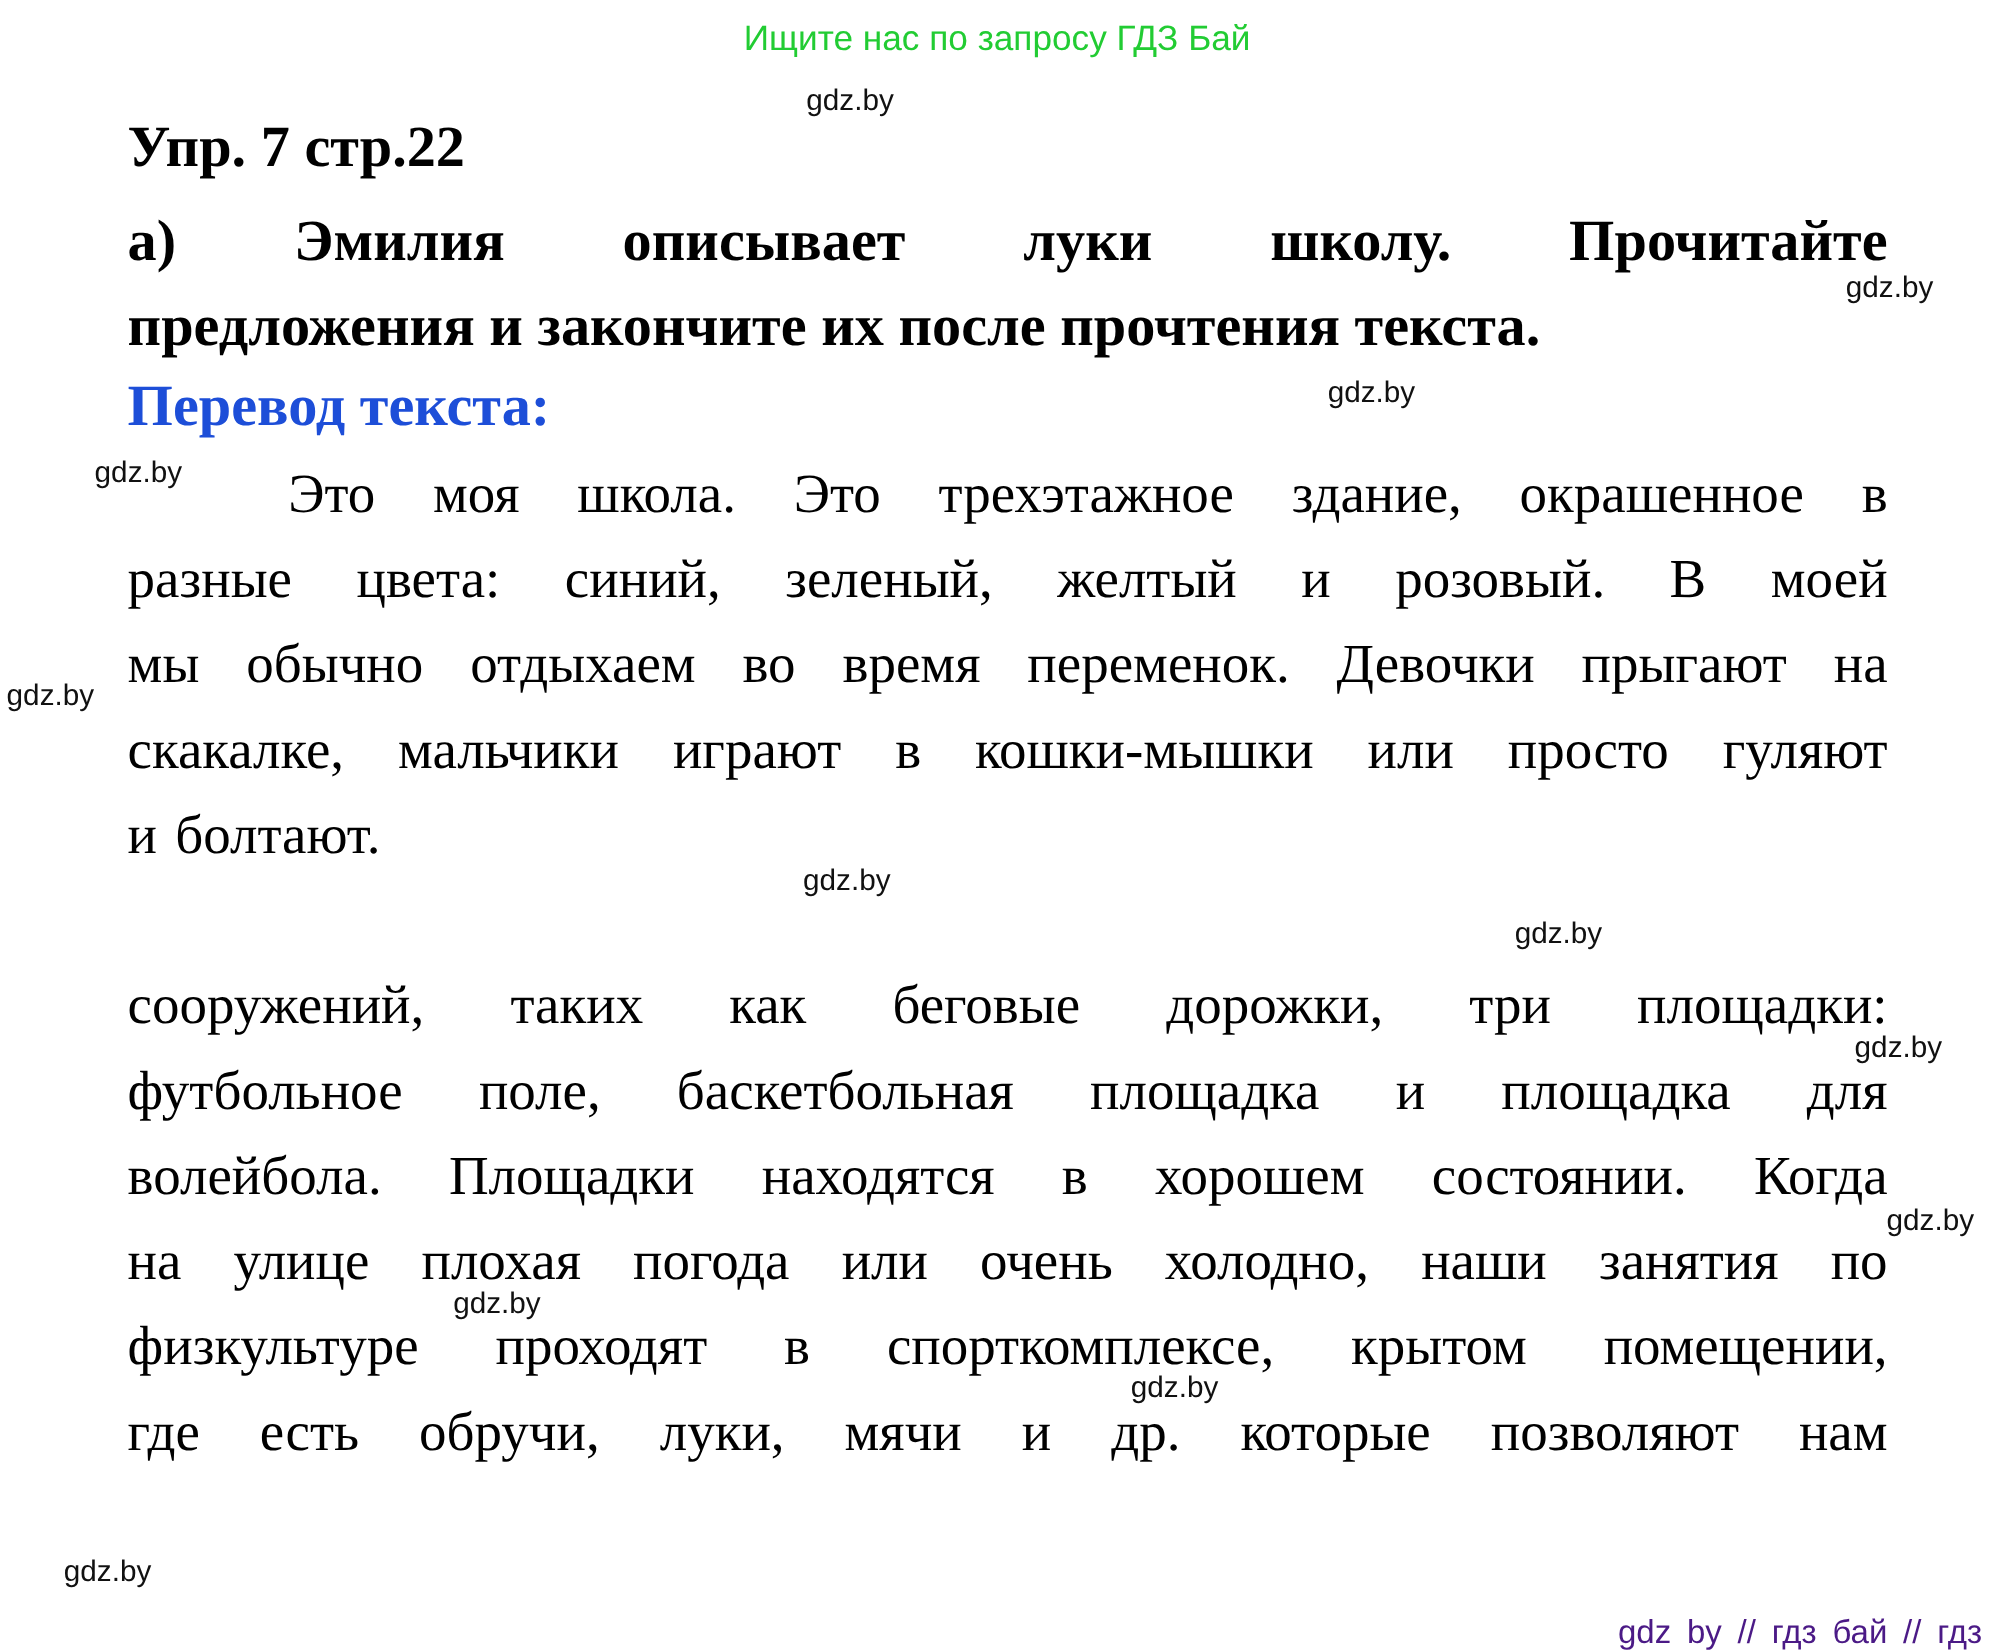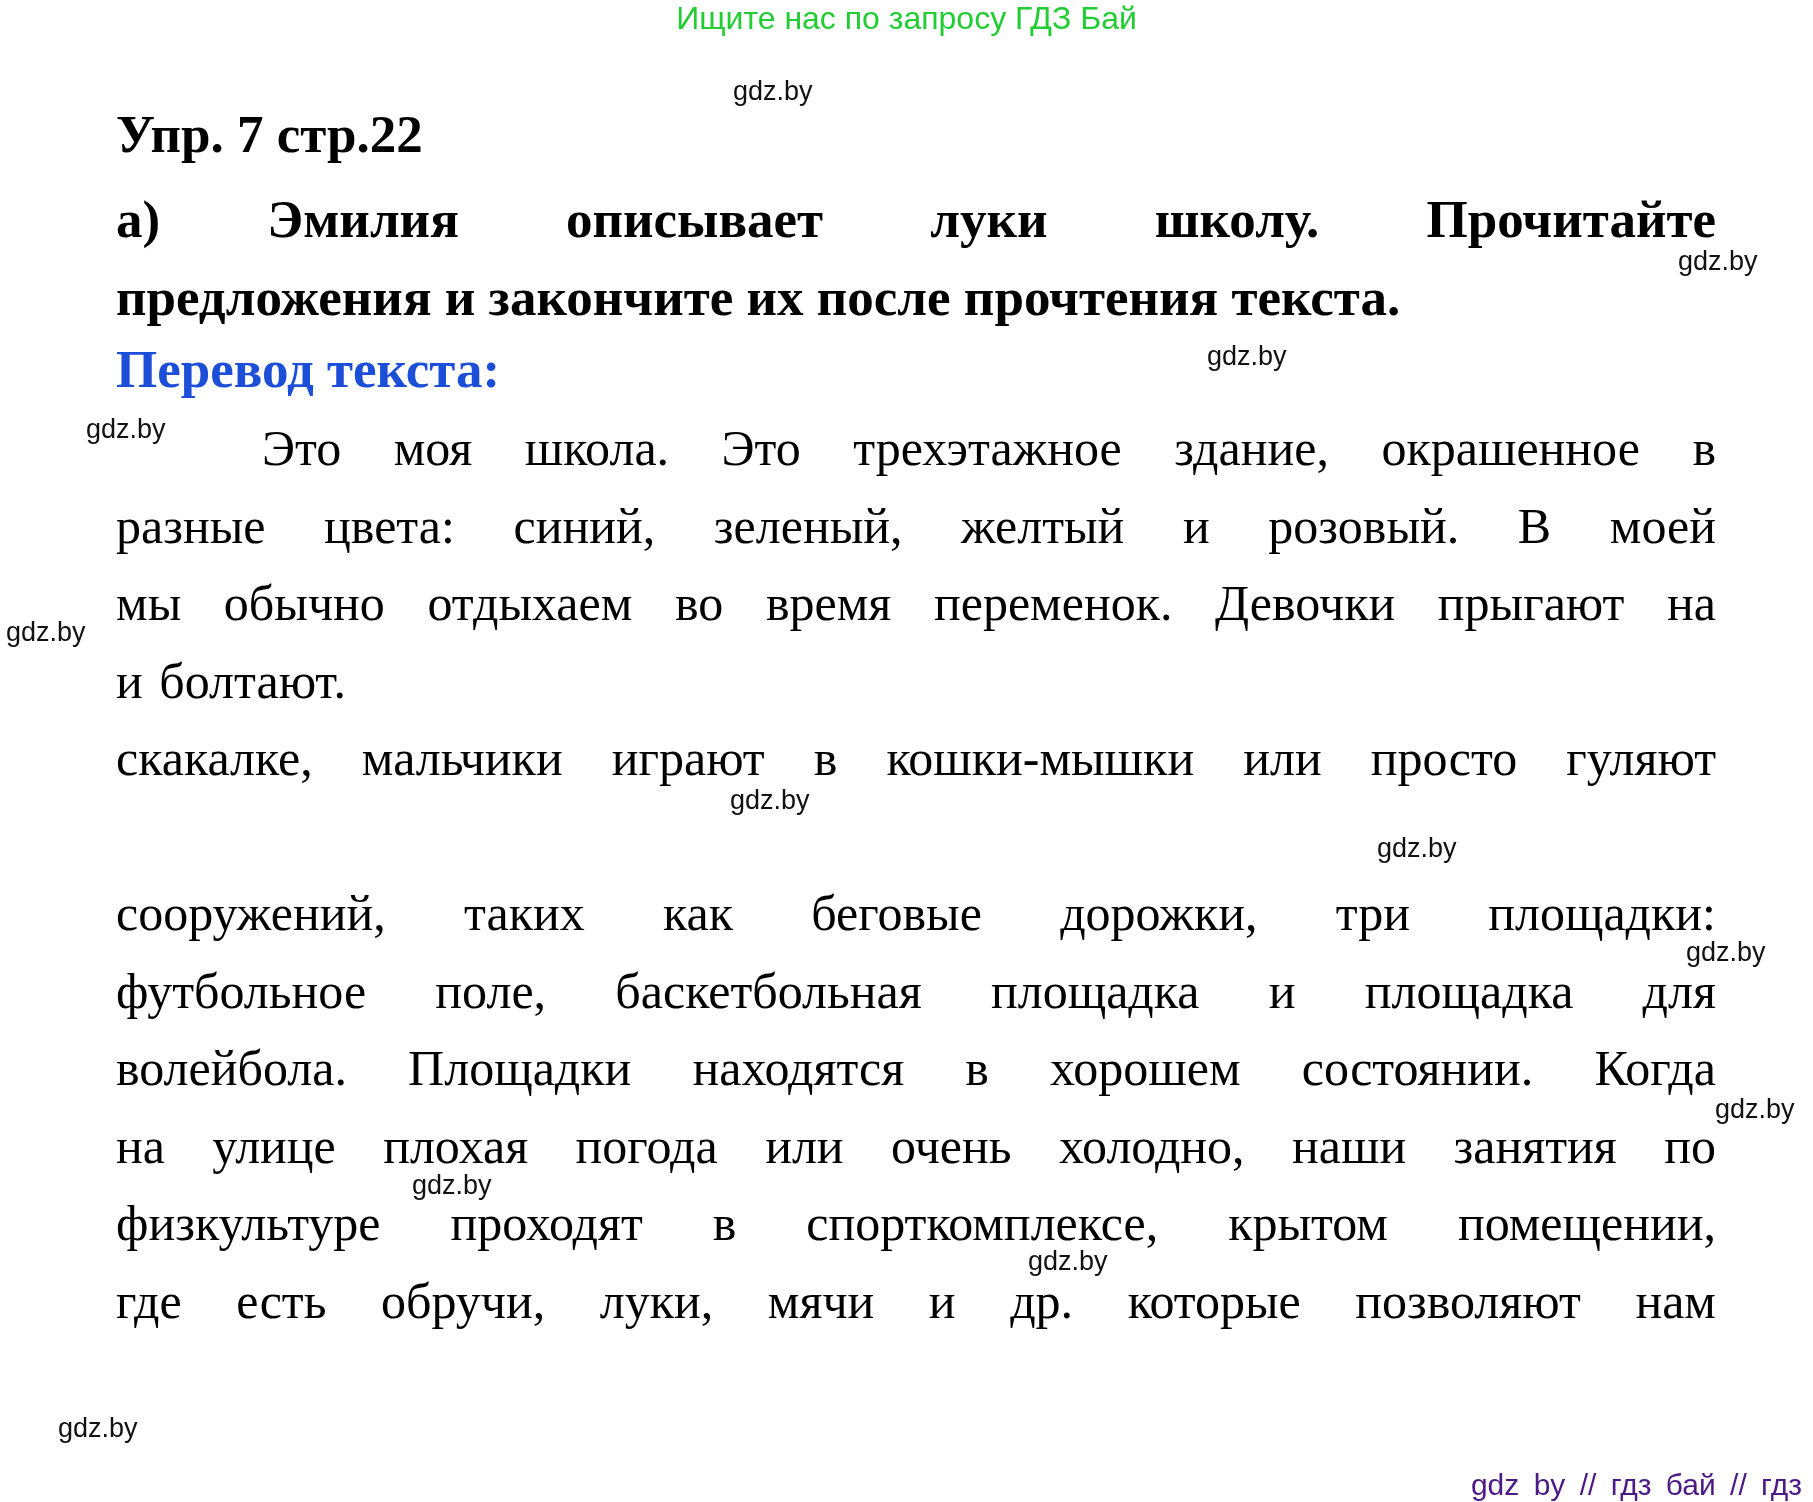--- a/index.html
+++ b/index.html
@@ -113,37 +113,37 @@
       font-size: 30px;
       line-height: 34px;
       color: #4b1a86;
       word-spacing: 6px;
       margin-left: 35px;
     }
   </style>
 </head>
 <body>
 
-<div class="top-banner" style="color: rgb(34, 204, 51);">Ищите нас по запросу ГДЗ Бай</div>
+<div class="top-banner" style="color: rgb(34, 204, 51); margin-top: 16px;">Ищите нас по запросу ГДЗ Бай</div>
 
 <h1 class="title">Упр. 7 стр.22</h1>
 
 <div class="task">
   <span class="line1">а) Эмилия описывает луки школу. Прочитайте</span>
   <span class="line2">предложения и закончите их после прочтения текста.</span>
 </div>
 
 <h2 class="subtitle">Перевод текста:</h2>
 
 <div class="para para-1">
   <span class="ln first">Это моя школа. Это трехэтажное здание, окрашенное в</span>
   <span class="ln">разные цвета: синий, зеленый, желтый и розовый. В моей</span>
   <span class="ln">мы обычно отдыхаем во время переменок. Девочки прыгают на</span>
+  <span class="ln">скакалке, мальчики играют в кошки-мышки или просто гуляют</span>
   <span class="ln last">и болтают.</span>
-  <span class="ln">скакалке, мальчики играют в кошки-мышки или просто гуляют</span>
 </div>
 
 <div class="para para-2">
   <span class="ln">сооружений, таких как беговые дорожки, три площадки:</span>
   <span class="ln">футбольное поле, баскетбольная площадка и площадка для</span>
   <span class="ln">волейбола. Площадки находятся в хорошем состоянии. Когда</span>
   <span class="ln">на улице плохая погода или очень холодно, наши занятия по</span>
   <span class="ln">физкультуре проходят в спорткомплексе, крытом помещении,</span>
   <span class="ln">где есть обручи, луки, мячи и др. которые позволяют нам</span>
 </div>

